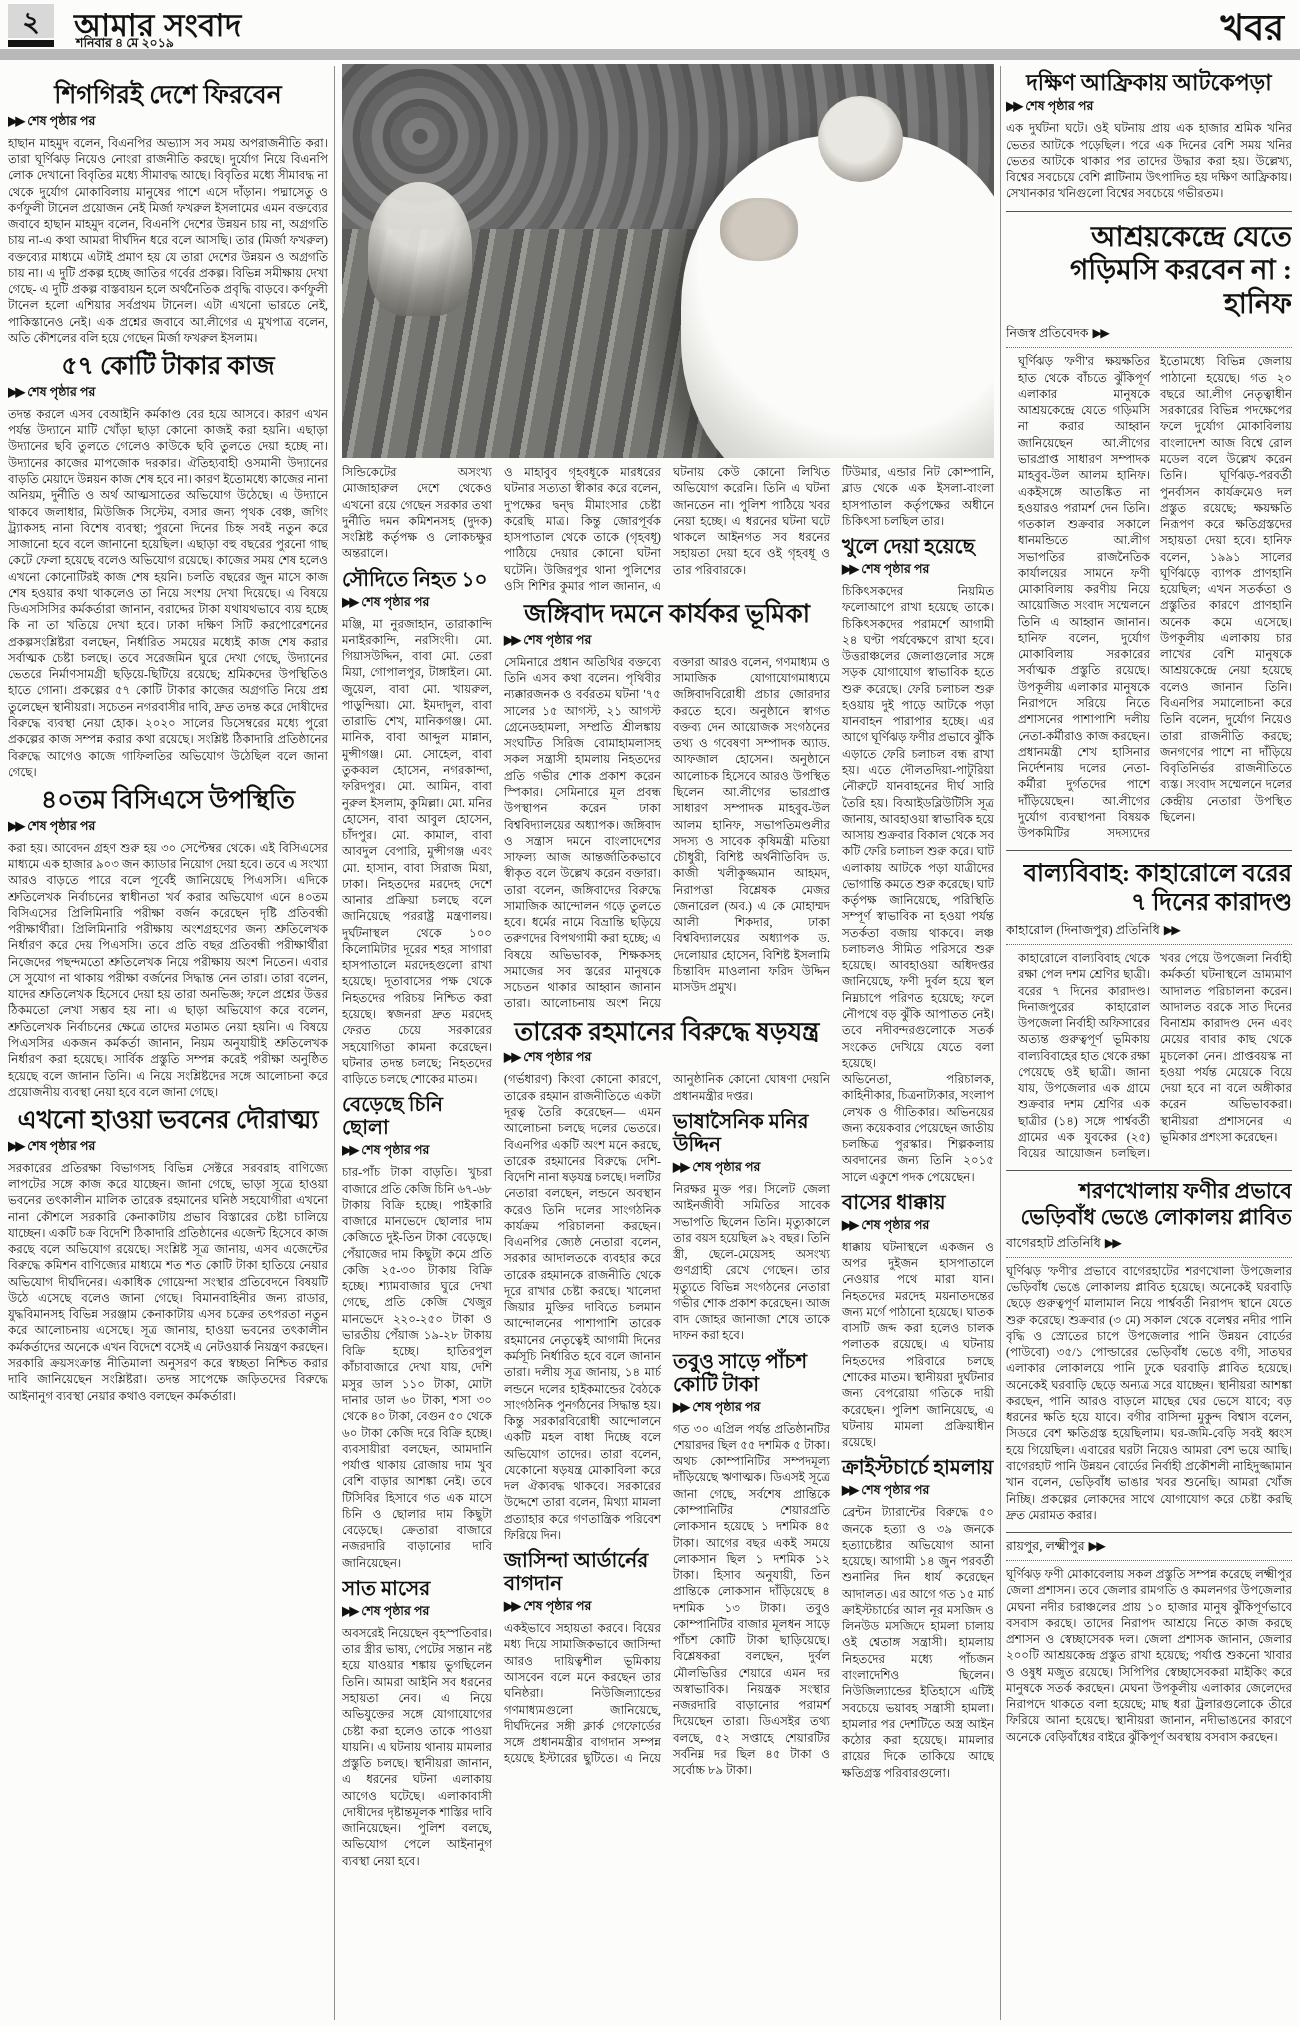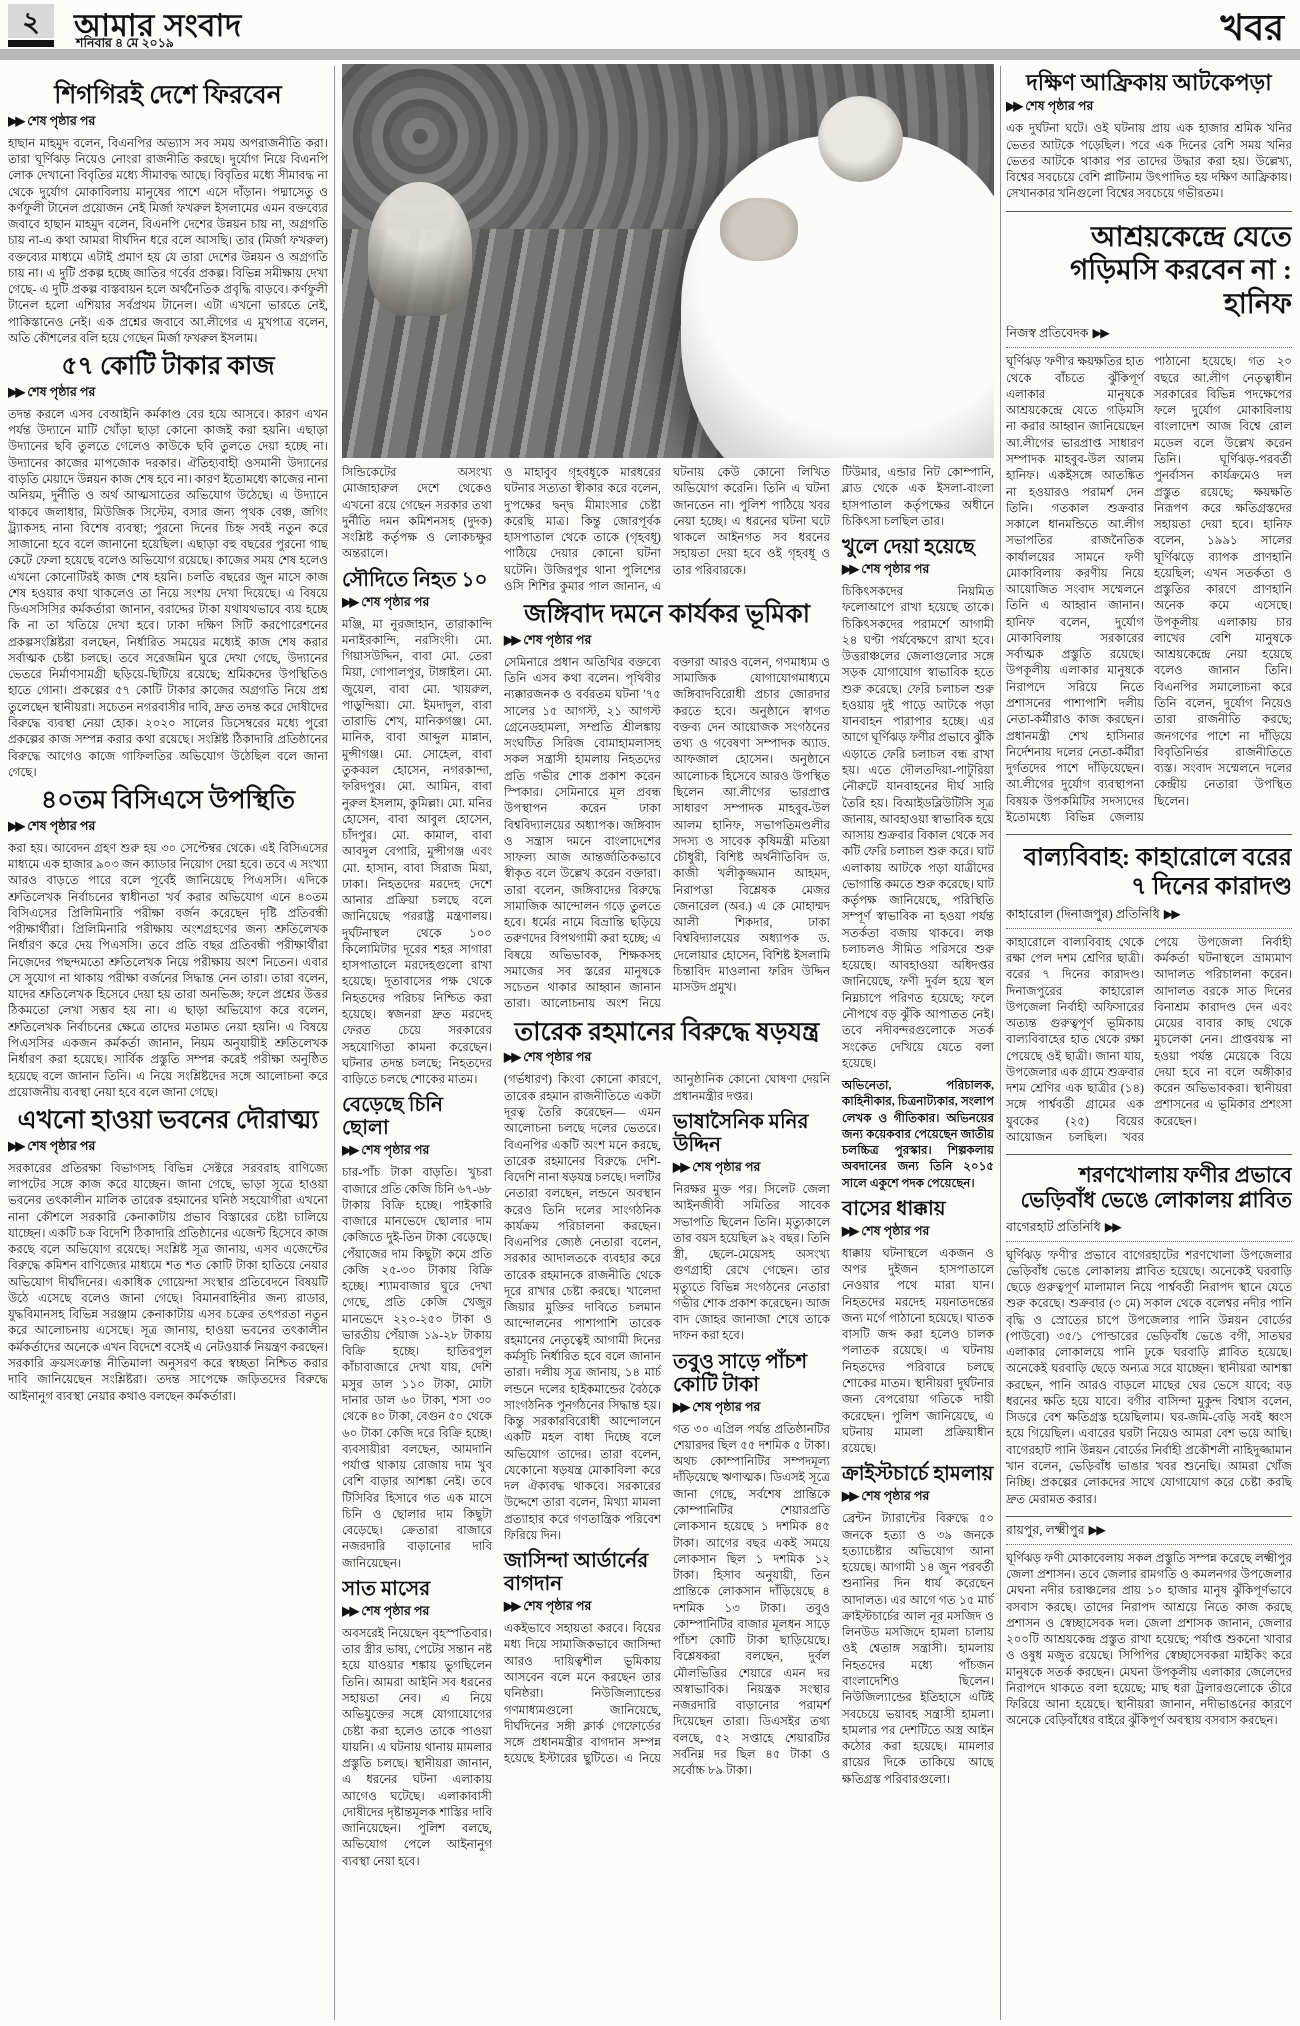--- a/index.html
+++ b/index.html
@@ -51,21 +51,21 @@
      background:radial-gradient(circle at 50% 25%,#e8e6e0 0 30%,#8e8c86 70%,#5f5d58 100%);opacity:.9;}
   .caption{font-size:12.5px;font-weight:bold;line-height:1.4;margin-top:5px;border-bottom:1px solid #777;
            padding-bottom:6px;}
   .credit-sq{display:inline-block;width:9px;height:9px;background:#222;margin:0 4px 0 6px;}
   .mid-cols{display:flex;gap:12px;margin-top:6px;}
   .mc2{width:150px;flex:none;}
   .mc34{width:326px;flex:none;column-count:2;column-gap:12px;}
   .mc5{width:152px;flex:none;}
   .span-all{column-span:all;}
   .lead{font-size:11.8px;line-height:1.38;text-align:justify;}
-  .two-col{column-count:2;column-gap:10px;}
+  .two-col{column-count:2;column-gap:10px;margin-left:12px;}
   .rightcol .h-md{font-size:22px;}
   .rightcol .h-lg{font-size:28px;}
 </style>
 </head>
 <body>
 
 <div class="page">
 
   <div class="pagenum">২</div>
   <div class="pagenum-bar"></div>
@@ -149,21 +149,21 @@
         <div class="marker"><span class="arr">▶▶</span><span>শেষ পৃষ্ঠার পর</span></div>
         <div class="body">গত ৩০ এপ্রিল পর্যন্ত প্রতিষ্ঠানটির শেয়ারদর ছিল ৫৫ দশমিক ৫ টাকা। অথচ কোম্পানিটির সম্পদমূল্য দাঁড়িয়েছে ঋণাত্মক। ডিএসই সূত্রে জানা গেছে, সর্বশেষ প্রান্তিকে কোম্পানিটির শেয়ারপ্রতি লোকসান হয়েছে ১ দশমিক ৪৫ টাকা। আগের বছর একই সময়ে লোকসান ছিল ১ দশমিক ১২ টাকা। হিসাব অনুযায়ী, তিন প্রান্তিকে লোকসান দাঁড়িয়েছে ৪ দশমিক ১৩ টাকা। তবুও কোম্পানিটির বাজার মূলধন সাড়ে পাঁচশ কোটি টাকা ছাড়িয়েছে। বিশ্লেষকরা বলছেন, দুর্বল মৌলভিত্তির শেয়ারে এমন দর অস্বাভাবিক। নিয়ন্ত্রক সংস্থার নজরদারি বাড়ানোর পরামর্শ দিয়েছেন তারা। ডিএসইর তথ্য বলছে, ৫২ সপ্তাহে শেয়ারটির সর্বনিম্ন দর ছিল ৪৫ টাকা ও সর্বোচ্চ ৮৯ টাকা।</div>
       </div>
 
       <div class="mc5">
         <div class="lead">টিউমার, এন্ডার নিট কোম্পানি, ব্লাড থেকে এক ইসলা-বাংলা হাসপাতাল কর্তৃপক্ষের অধীনে চিকিৎসা চলছিল তার।</div>
         <article>
           <h3 class="h-sm">খুলে দেয়া হয়েছে</h3>
           <div class="marker"><span class="arr">▶▶</span><span>শেষ পৃষ্ঠার পর</span></div>
           <div class="body">চিকিৎসকদের নিয়মিত ফলোআপে রাখা হয়েছে তাকে। চিকিৎসকদের পরামর্শে আগামী ২৪ ঘণ্টা পর্যবেক্ষণে রাখা হবে। উত্তরাঞ্চলের জেলাগুলোর সঙ্গে সড়ক যোগাযোগ স্বাভাবিক হতে শুরু করেছে। ফেরি চলাচল শুরু হওয়ায় দুই পাড়ে আটকে পড়া যানবাহন পারাপার হচ্ছে। এর আগে ঘূর্ণিঝড় ফণীর প্রভাবে ঝুঁকি এড়াতে ফেরি চলাচল বন্ধ রাখা হয়। এতে দৌলতদিয়া-পাটুরিয়া নৌরুটে যানবাহনের দীর্ঘ সারি তৈরি হয়। বিআইডব্লিউটিসি সূত্র জানায়, আবহাওয়া স্বাভাবিক হয়ে আসায় শুক্রবার বিকাল থেকে সব কটি ফেরি চলাচল শুরু করে। ঘাট এলাকায় আটকে পড়া যাত্রীদের ভোগান্তি কমতে শুরু করেছে। ঘাট কর্তৃপক্ষ জানিয়েছে, পরিস্থিতি সম্পূর্ণ স্বাভাবিক না হওয়া পর্যন্ত সতর্কতা বজায় থাকবে। লঞ্চ চলাচলও সীমিত পরিসরে শুরু হয়েছে। আবহাওয়া অধিদপ্তর জানিয়েছে, ফণী দুর্বল হয়ে স্থল নিম্নচাপে পরিণত হয়েছে; ফলে নৌপথে বড় ঝুঁকি আপাতত নেই। তবে নদীবন্দরগুলোকে সতর্ক সংকেত দেখিয়ে যেতে বলা হয়েছে।</div>
-          <div class="body" style="margin-top:6px;font-weight:bold;">অভিনেতা, পরিচালক, কাহিনীকার, চিত্রনাট্যকার, সংলাপ লেখক ও গীতিকার। অভিনয়ের জন্য কয়েকবার পেয়েছেন জাতীয় চলচ্চিত্র পুরস্কার। শিল্পকলায় অবদানের জন্য তিনি ২০১৫ সালে একুশে পদক পেয়েছেন।</div>
+          <div class="body" style="">অভিনেতা, পরিচালক, কাহিনীকার, চিত্রনাট্যকার, সংলাপ লেখক ও গীতিকার। অভিনয়ের জন্য কয়েকবার পেয়েছেন জাতীয় চলচ্চিত্র পুরস্কার। শিল্পকলায় অবদানের জন্য তিনি ২০১৫ সালে একুশে পদক পেয়েছেন।</div>
         </article>
         <article>
           <h3 class="h-sm">বাসের ধাক্কায়</h3>
           <div class="marker"><span class="arr">▶▶</span><span>শেষ পৃষ্ঠার পর</span></div>
           <div class="body">ধাক্কায় ঘটনাস্থলে একজন ও অপর দুইজন হাসপাতালে নেওয়ার পথে মারা যান। নিহতদের মরদেহ ময়নাতদন্তের জন্য মর্গে পাঠানো হয়েছে। ঘাতক বাসটি জব্দ করা হলেও চালক পলাতক রয়েছে। এ ঘটনায় নিহতদের পরিবারে চলছে শোকের মাতম। স্থানীয়রা দুর্ঘটনার জন্য বেপরোয়া গতিকে দায়ী করেছেন। পুলিশ জানিয়েছে, এ ঘটনায় মামলা প্রক্রিয়াধীন রয়েছে।</div>
         </article>
         <article>
           <h3 class="h-sm">ক্রাইস্টচার্চে হামলায়</h3>
           <div class="marker"><span class="arr">▶▶</span><span>শেষ পৃষ্ঠার পর</span></div>
           <div class="body">ব্রেন্টন ট্যারান্টের বিরুদ্ধে ৫০ জনকে হত্যা ও ৩৯ জনকে হত্যাচেষ্টার অভিযোগ আনা হয়েছে। আগামী ১৪ জুন পরবর্তী শুনানির দিন ধার্য করেছেন আদালত। এর আগে গত ১৫ মার্চ ক্রাইস্টচার্চের আল নূর মসজিদ ও লিনউড মসজিদে হামলা চালায় ওই শ্বেতাঙ্গ সন্ত্রাসী। হামলায় নিহতদের মধ্যে পাঁচজন বাংলাদেশিও ছিলেন। নিউজিল্যান্ডের ইতিহাসে এটিই সবচেয়ে ভয়াবহ সন্ত্রাসী হামলা। হামলার পর দেশটিতে অস্ত্র আইন কঠোর করা হয়েছে। মামলার রায়ের দিকে তাকিয়ে আছে ক্ষতিগ্রস্ত পরিবারগুলো।</div>

